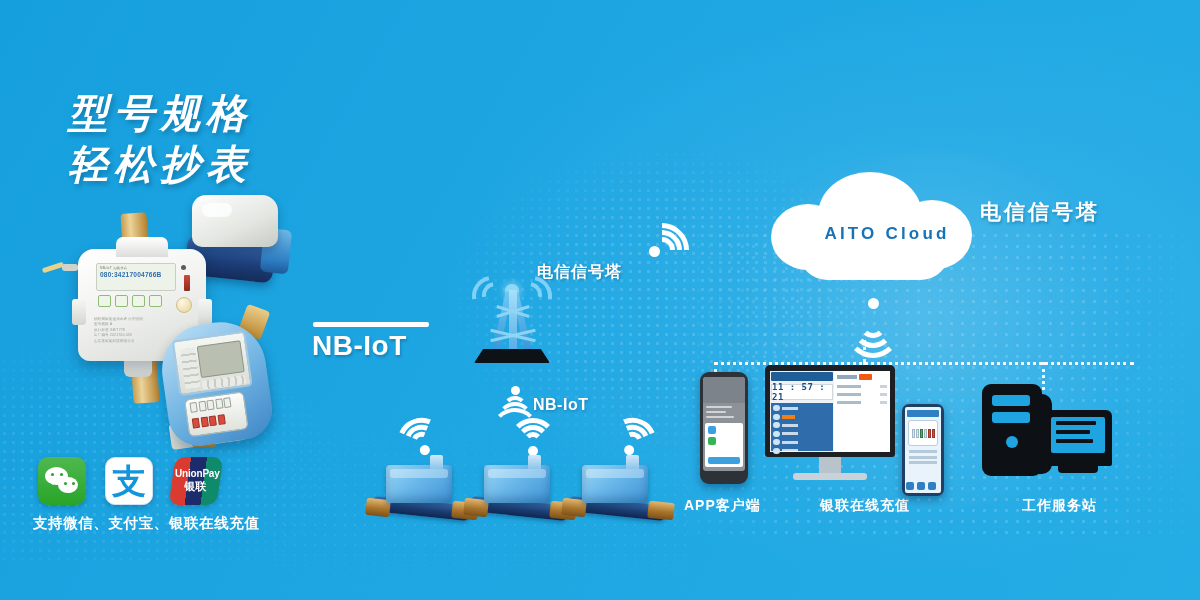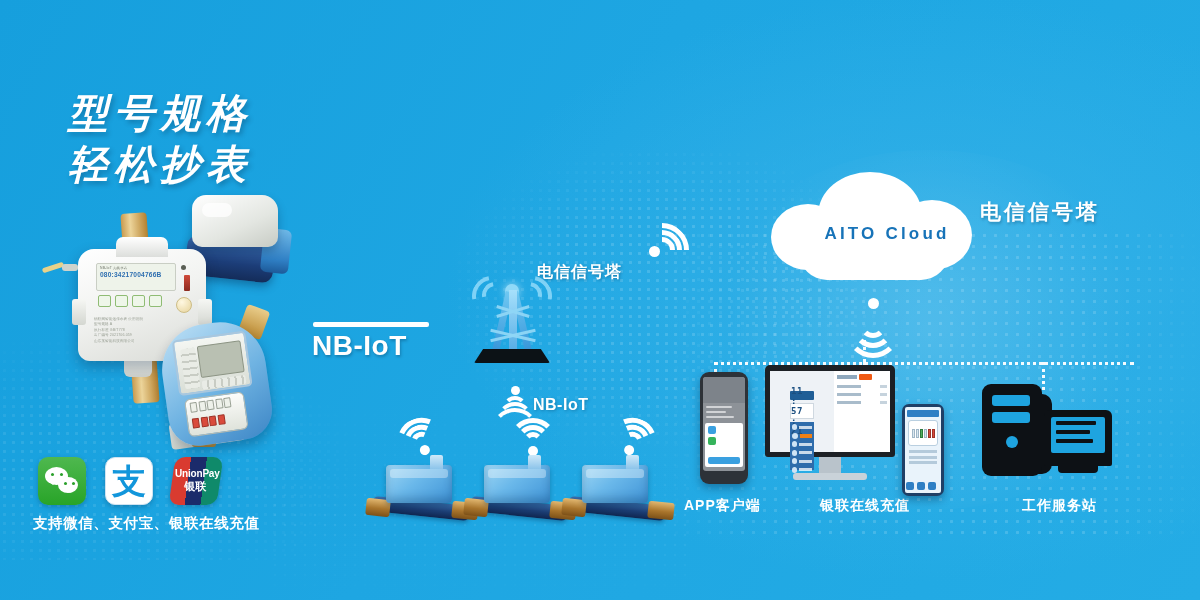--- a/index.html
+++ b/index.html
@@ -340,21 +340,21 @@
   #phoneApp .card { position: absolute; left: 2px; bottom: 4px; width: 38px; height: 44px;
                     background: #fff; border-radius: 2px; padding: 3px; }
   #phoneApp .card b { display:block; width: 8px; height: 8px; border-radius: 2px; background: #3aa0e0; margin-bottom: 3px; }
   #phoneApp .card b.g { background: #35b35b; }
   #phoneApp .btn { position: absolute; left: 3px; bottom: 3px; width: 32px; height: 7px;
                    background: #3aa0e0; border-radius: 2px; }
 
   #monitor { position: absolute; left: 765px; top: 365px; width: 130px; height: 125px; }
   #monitor .bez { width: 130px; height: 92px; background: #1c2025; border-radius: 5px 5px 3px 3px; padding: 6px 5px 5px; }
   #monitor .scr { width: 120px; height: 81px; background: #eef2f6; display: flex; }
-  #monitor .lcol { width: 64px; padding: 20px; }
+  #monitor .lcol { width: 64px; padding: 1px; }
   #monitor .bar { height: 9px; background: #1f5e96; border-radius: 1px; }
   #monitor .clock { margin-top: 3px; height: 16px; background: #fff; border: 1px solid #cfd8e0;
                     display:flex; align-items:center; justify-content:center;
                     color:#1b4f80; font-size: 9px; font-weight: 700;
                     font-family: "DejaVu Sans Mono", monospace; letter-spacing: .5px; }
   #monitor .list { margin-top: 3px; height: 48px; background: #2e6cab; padding: 2px; }
   #monitor .list .it { display:flex; align-items:center; gap: 2px; margin-bottom: 2.5px; }
   #monitor .list .it i { width: 7px; height: 6px; background: #cfe4f5; border-radius: 3px; display:block; }
   #monitor .list .it u { display:block; height: 3px; width: 16px; background: rgba(255,255,255,.75); text-decoration:none; }
   #monitor .list .it u.o { background: #f08014; width: 13px; height: 4px; }

